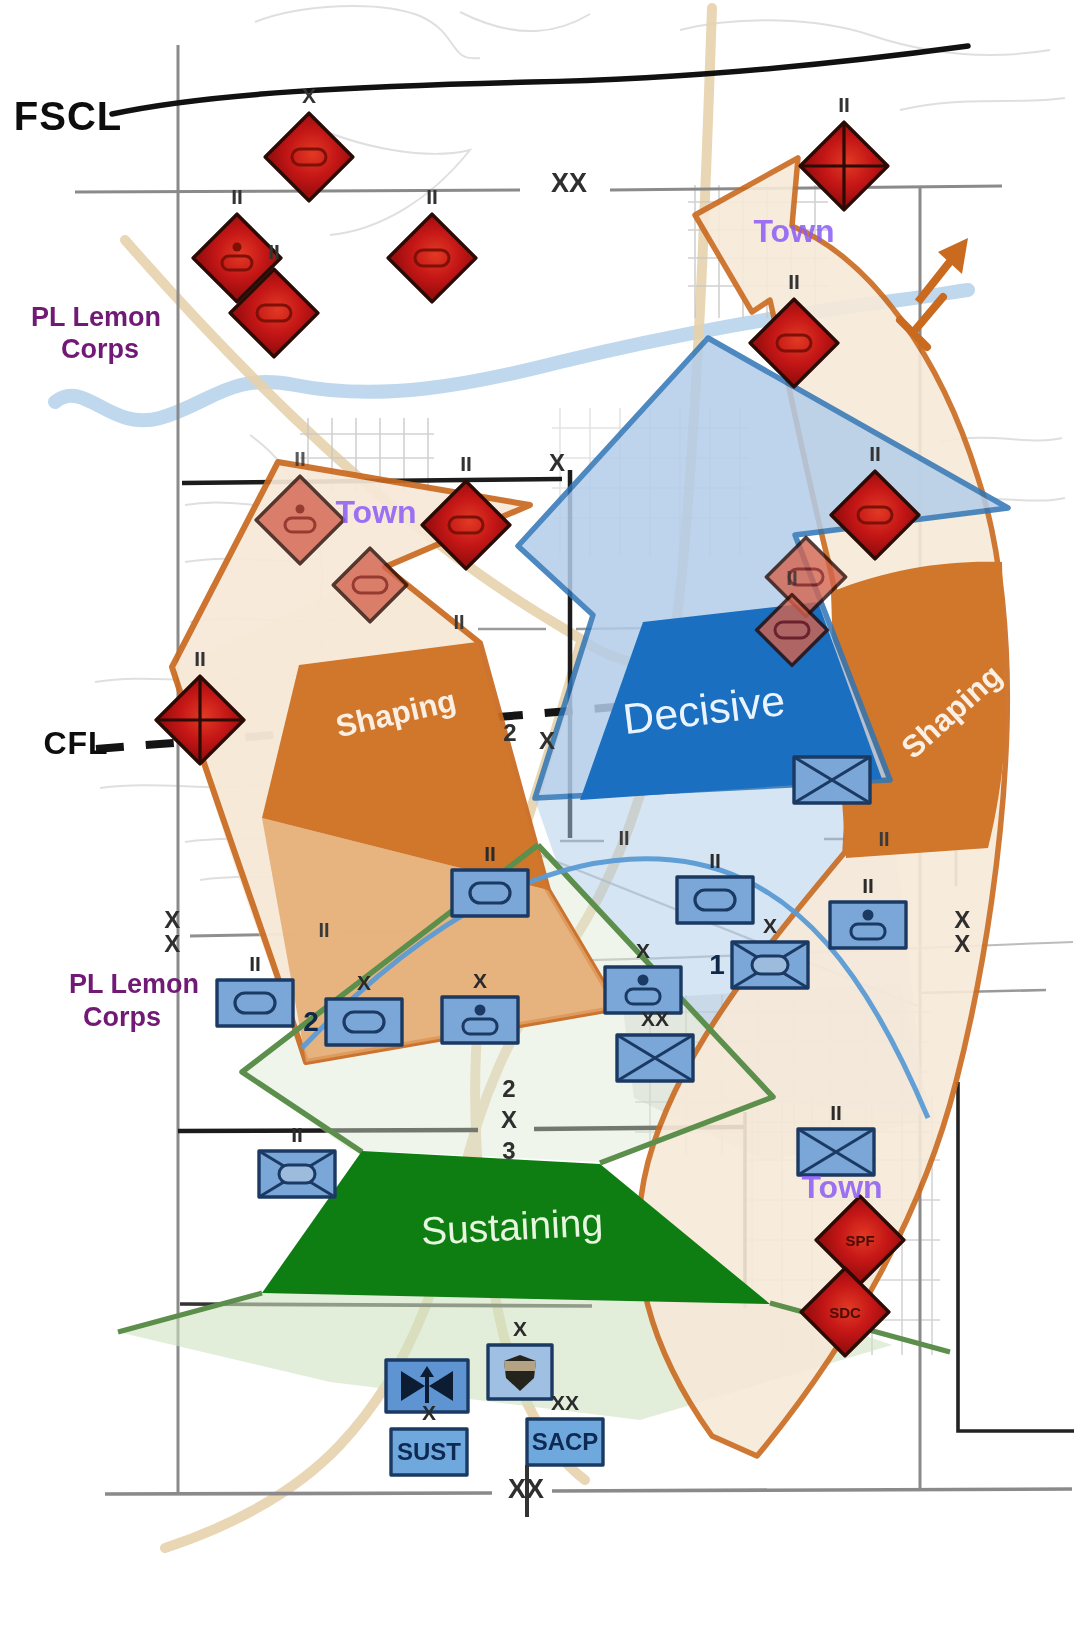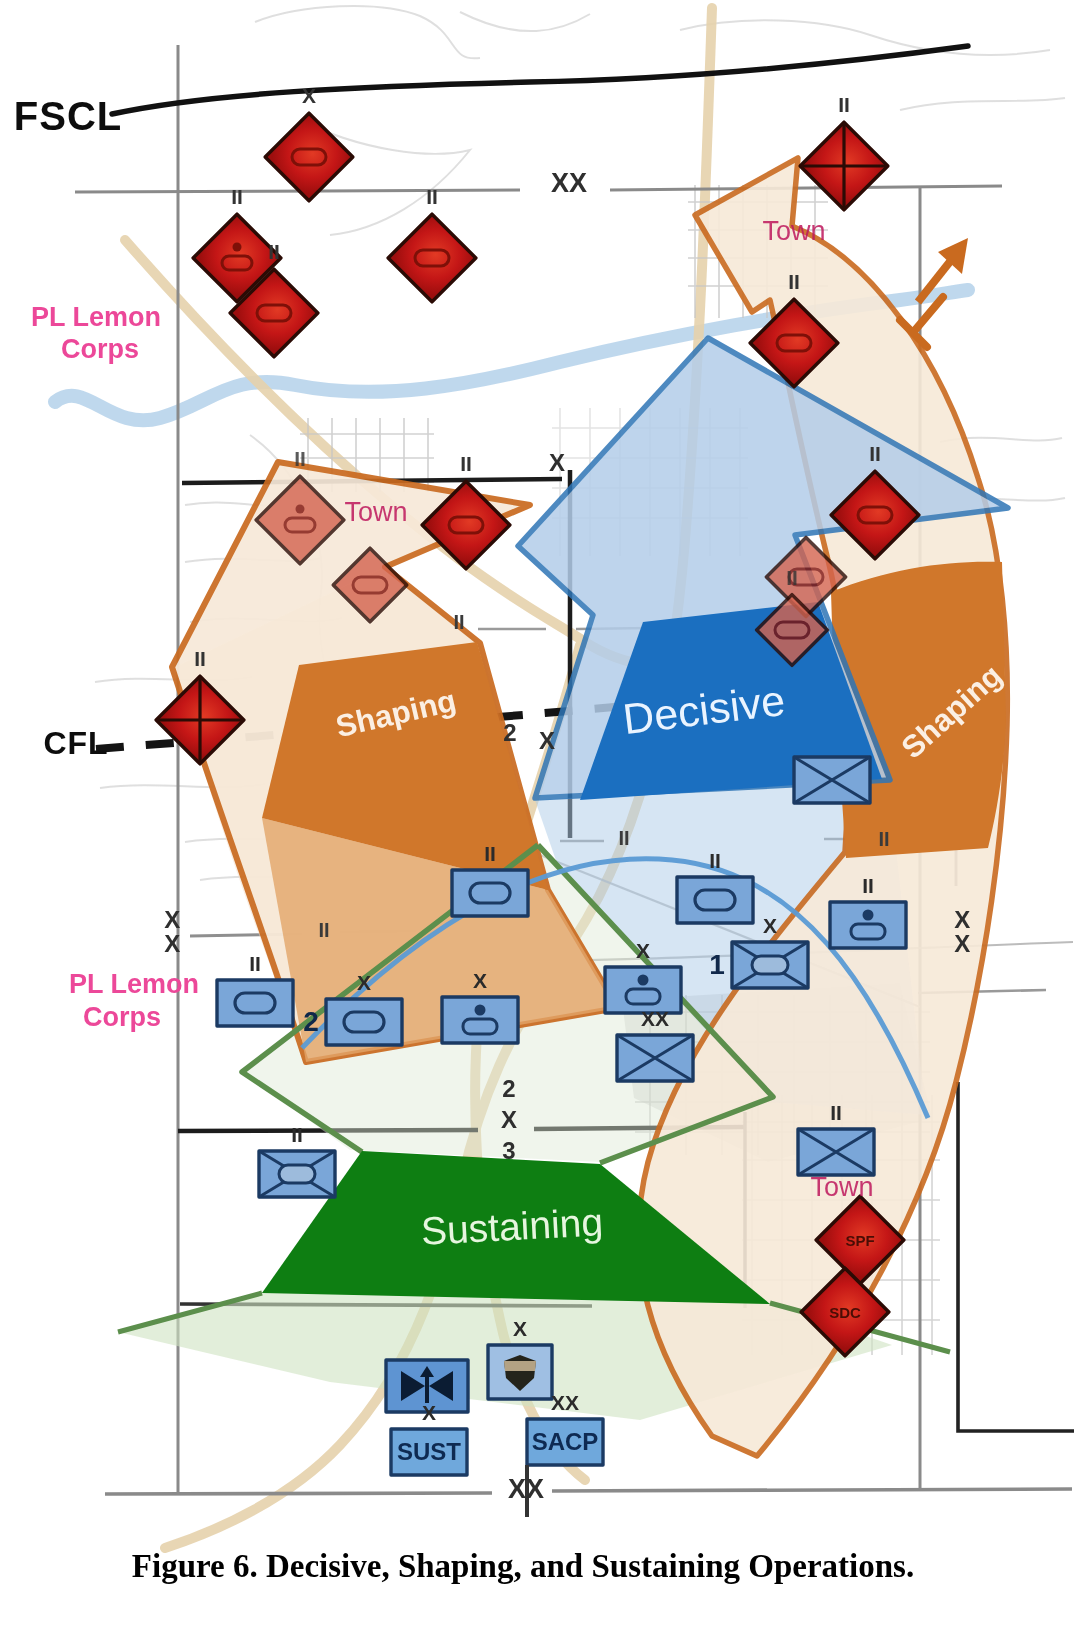--- a/index.html
+++ b/index.html
@@ -11,30 +11,30 @@
     --river:#bcd6ec; --road:#e6d2ac; --gray-line:#8a8a8a; --black-line:#1c1c1c;
   }
   html,body{margin:0;padding:0;background:#ffffff;}
   #page{position:relative;width:1076px;height:1634px;background:#ffffff;overflow:hidden;
         font-family:"Liberation Sans",sans-serif;}
   #map-svg{position:absolute;left:0;top:0;}
   #labels-layer{position:absolute;left:4px;top:0;width:1076px;height:1150px;pointer-events:none;}
   .lbl{position:absolute;transform:translate(-50%,-50%);white-space:nowrap;
        font-family:"Liberation Sans",sans-serif;color:#1a1a1a;}
   .ctrl-big{font-size:40px;font-weight:800;letter-spacing:1px;color:#0d0d0d;}
-  .pl{font-size:27px;font-weight:600;color:#ec4899;text-align:left;line-height:1.18;}
+  .pl{font-size:27px;font-weight:600;color:#701a75;text-align:left;line-height:1.18;}
   .op{font-weight:600;}
   .op-decisive{font-size:43px;color:#eaf4ff;font-weight:500;}
   .op-shaping{font-size:31px;color:#fbefe3;font-weight:700;}
   .op-sustaining{font-size:39px;color:#e6f6df;font-weight:500;}
   .marker{position:absolute;transform:translate(-50%,-50%);white-space:nowrap;
           font-family:"Liberation Sans",sans-serif;font-weight:700;color:#2f2f2f;}
   .m-lg{font-size:27px;} .m-md{font-size:24px;} .m-sm{font-size:20px;color:#3a3a3a;}
   .stacked{writing-mode:vertical-lr;text-orientation:upright;letter-spacing:-3px;line-height:0.9;}
-  .town{font-size:27px;font-weight:400;color:#be185d;opacity:.85;}
+  .town{font-size:32px;font-weight:700;color:#8b5cf6;opacity:.85;}
   #caption{position:absolute;left:0;top:1548px;width:1046px;text-align:center;
            font-family:"Liberation Serif",serif;font-weight:700;font-size:33px;color:#000;}
 </style>
 </head>
 <body>
 
 <div id="page">
 
 <svg id="map-svg" width="1076" height="1634" viewBox="0 0 1076 1634">
   <defs>
@@ -342,15 +342,14 @@
         <div class="marker m-md" style="left: 505px; top: 1120px;">X</div>
         <div class="marker m-md" style="left: 505px; top: 1151px;">3</div>
       </div>
   <div id="towns-host">
         <div class="lbl town" style="left: 790px; top: 231px;">Town</div>
         <div class="lbl town" style="left: 372px; top: 512px;">Town</div>
         <div class="lbl town" style="left: 838px; top: 1187px;">Town</div>
       </div>
 </div>
 
-<div id="caption">Figure 6. Decisive, Shaping, and Sustaining Operations.</div>
 
 </div>
 
 </body></html>

